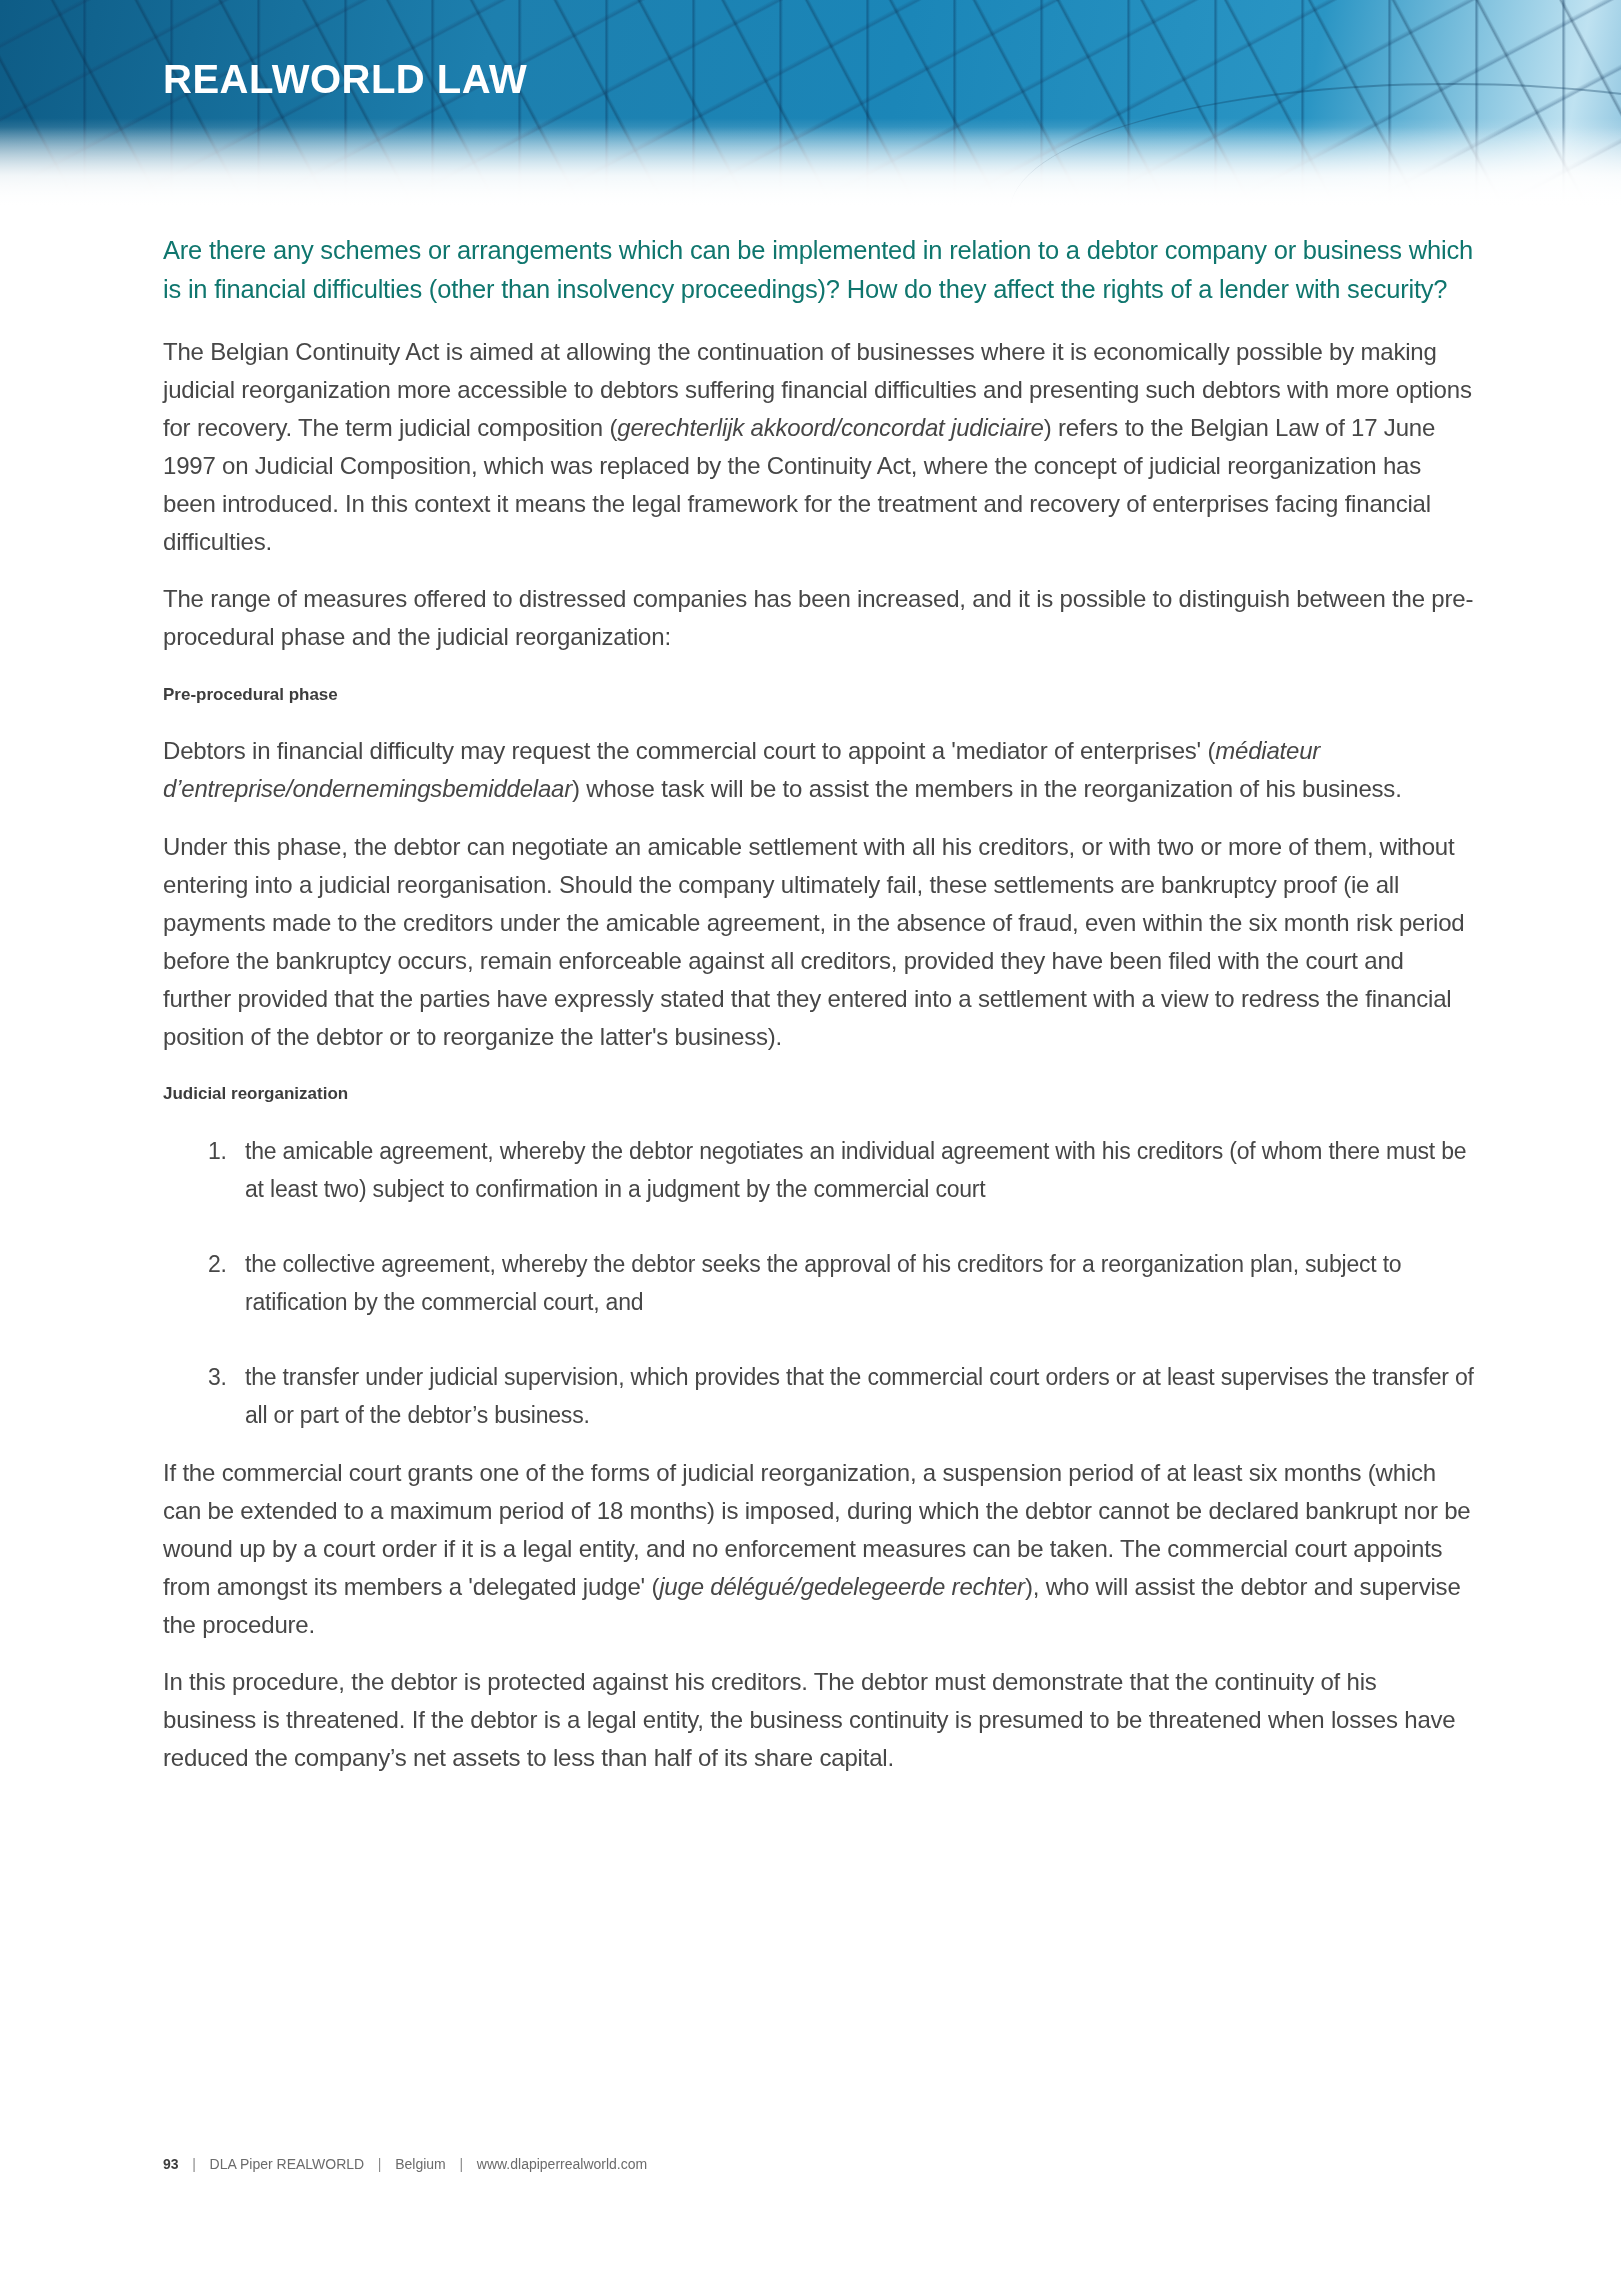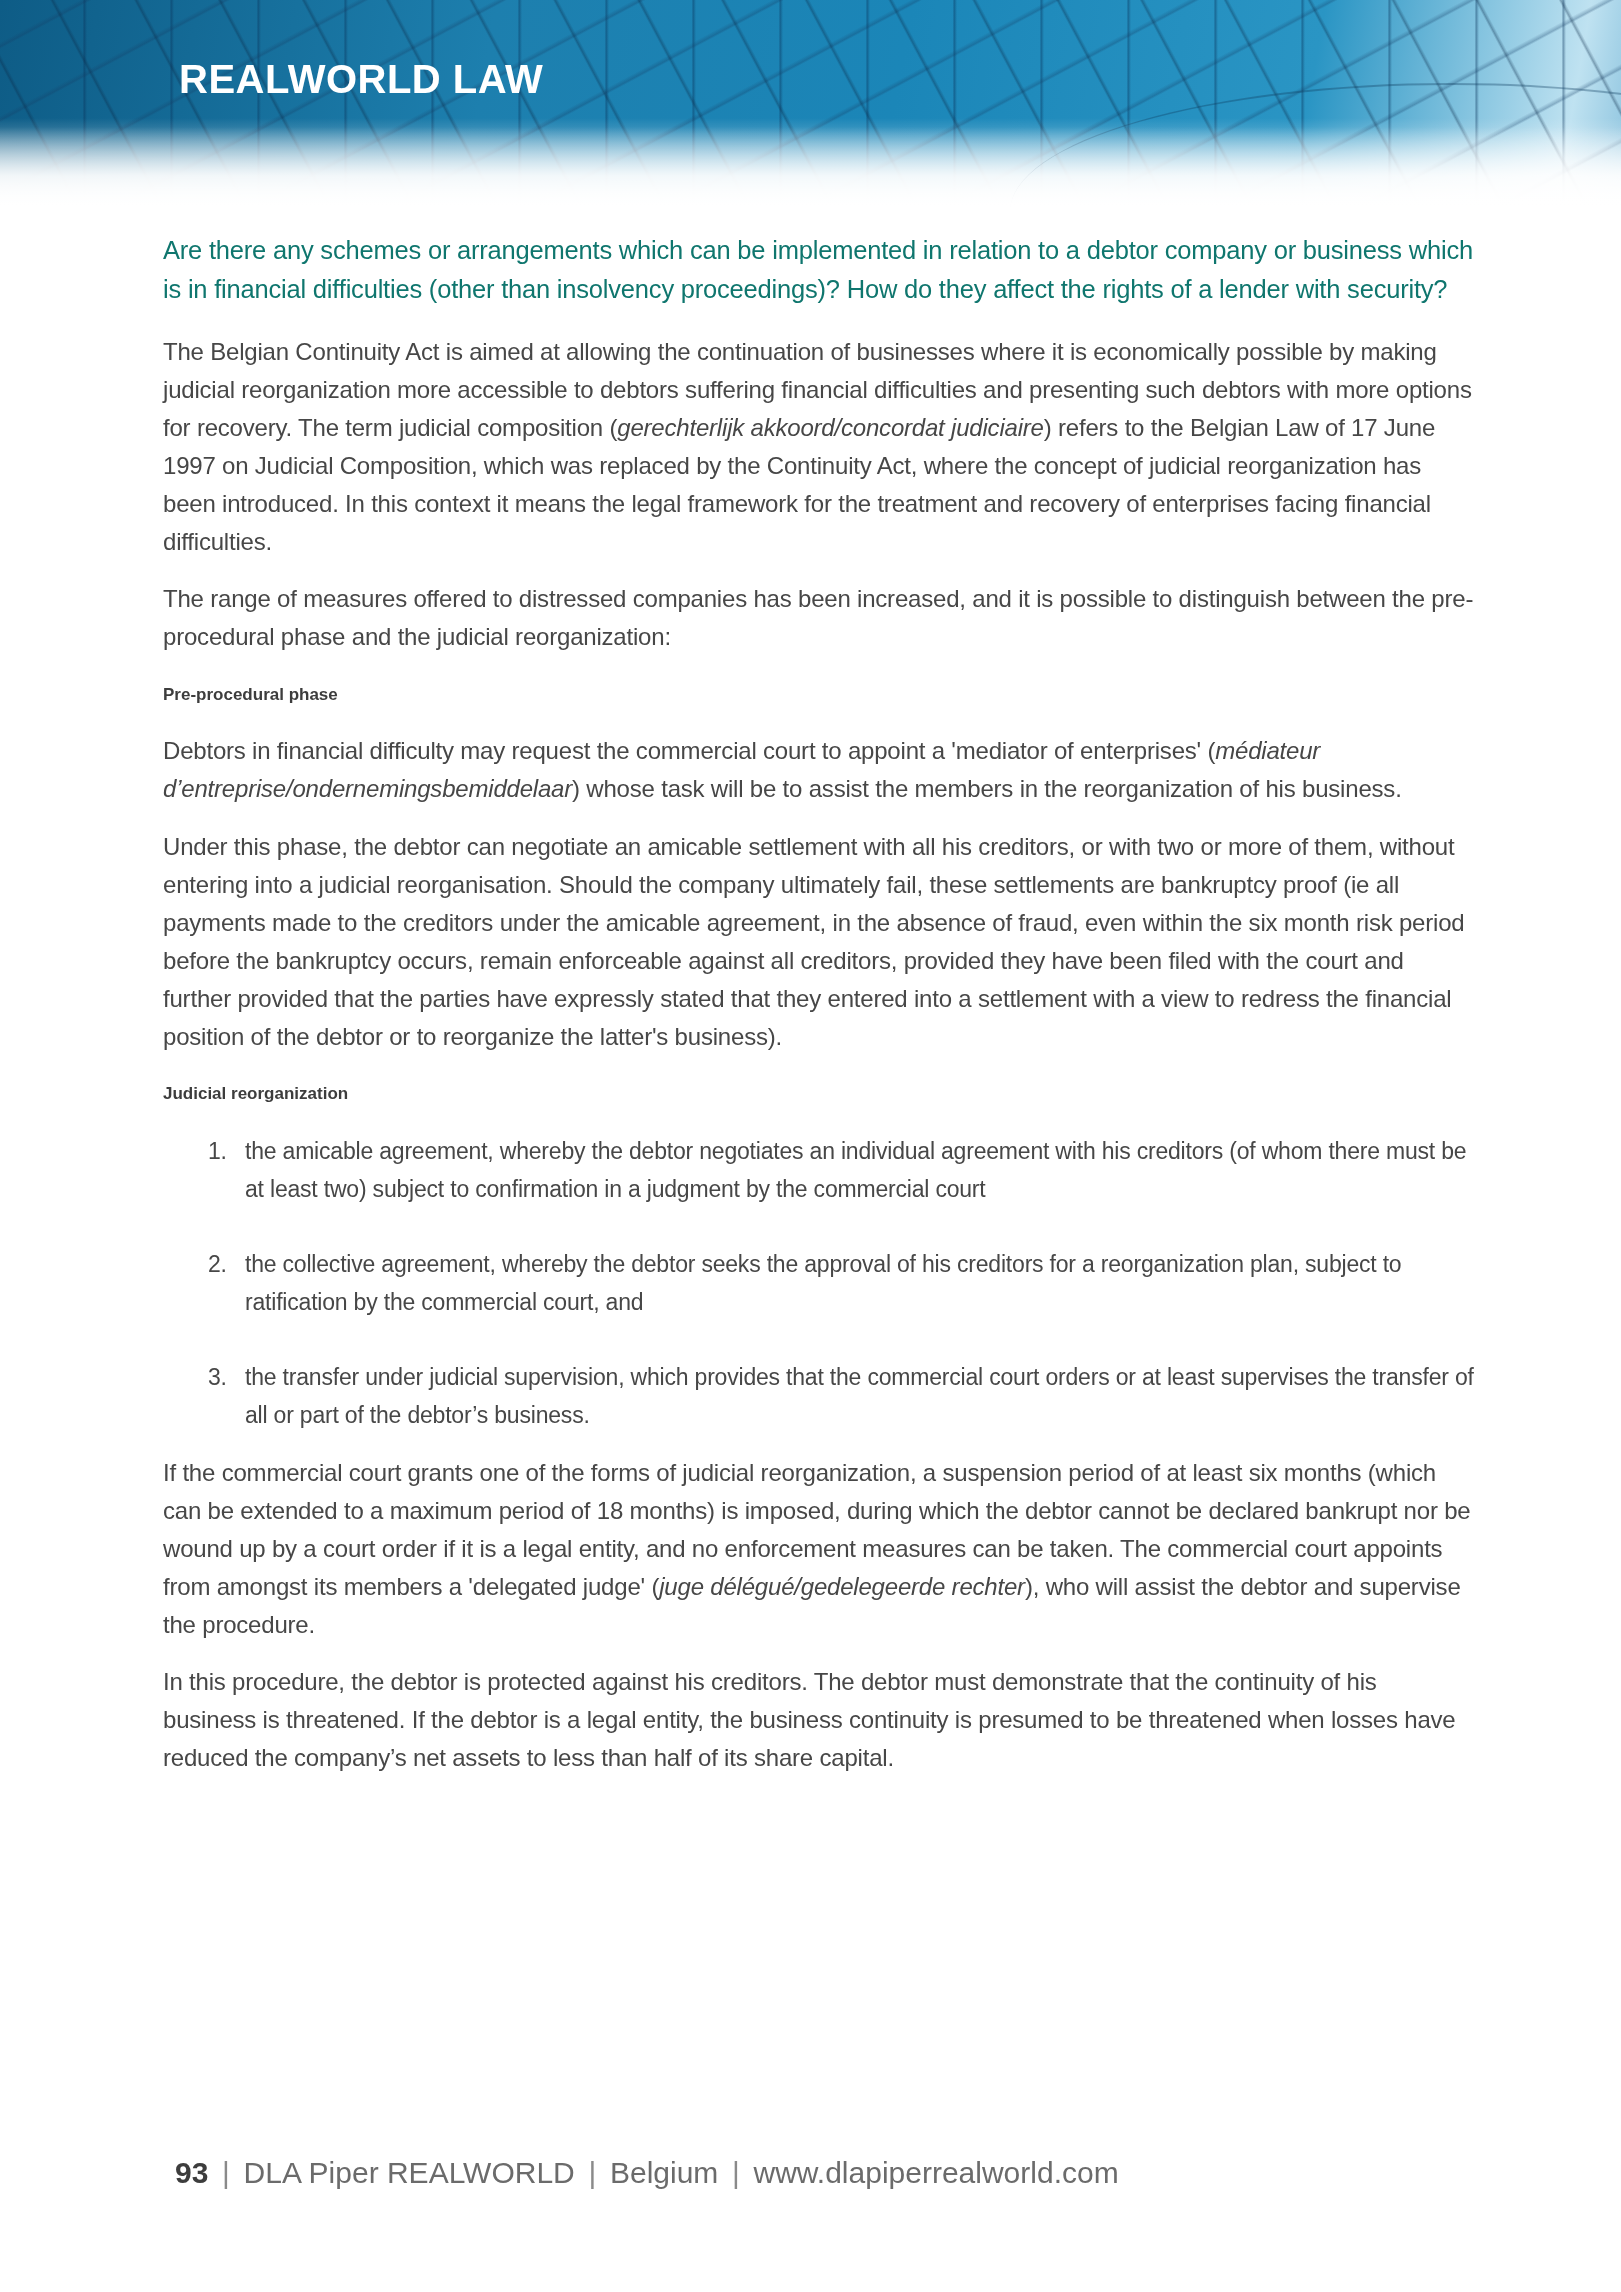--- a/index.html
+++ b/index.html
@@ -20,21 +20,21 @@
   }
   .banner-arc {
     position: absolute; left: 1010px; top: 83px; width: 882px; height: 255px;
     border-top: 2.9px solid rgba(15,60,95,0.35); border-radius: 50%;
   }
   .banner-fade {
     position: absolute; left: 0; top: 118px; width: 1621px; height: 98px;
     background: linear-gradient(to bottom, rgba(255,255,255,0), #ffffff 92%);
   }
   .banner-title {
-    position: absolute; left: 179px; top: 57px;
+    position: absolute; left: 163px; top: 57px;
     font-size: 40px; font-weight: bold; color: #ffffff; letter-spacing: 0.5px;
   }
   .content {
     position: absolute; left: 163px; top: 231px; width: 1313px;
   }
   .question {
     color: #0f766e; font-size: 25.5px; line-height: 39px; margin: 0 0 23.5px 0;
     letter-spacing: -0.2px;
   }
   p.body {
@@ -45,23 +45,22 @@
   }
   ol.measures { list-style: none; padding: 0; margin: 0 0 19.6px 0; }
   ol.measures li {
     position: relative; padding-left: 82px; font-size: 23px; line-height: 38px;
     margin-bottom: 37px; letter-spacing: -0.2px;
   }
   ol.measures li:last-child { margin-bottom: 19.6px; }
   ol.measures .num { position: absolute; left: 45px; top: 0; }
   i { font-style: italic; }
   .footer {
-    position: absolute; left: 163px; top: 2156px; font-size: 30px; color: #6b6b6b;
+    position: absolute; left: 163px; top: 2156px; font-size: 14px; color: #6b6b6b;
     white-space: nowrap;
-    margin-left: 12px;
   }
   .footer .page { font-weight: bold; color: #3d3d3d; }
   .footer .sep { color: #8a8a8a; margin: 0 13.7px; }
 </style>
 </head>
 <body>
 
 <div class="banner"></div>
 <div class="banner-arc"></div>
 <div class="banner-fade"></div>

